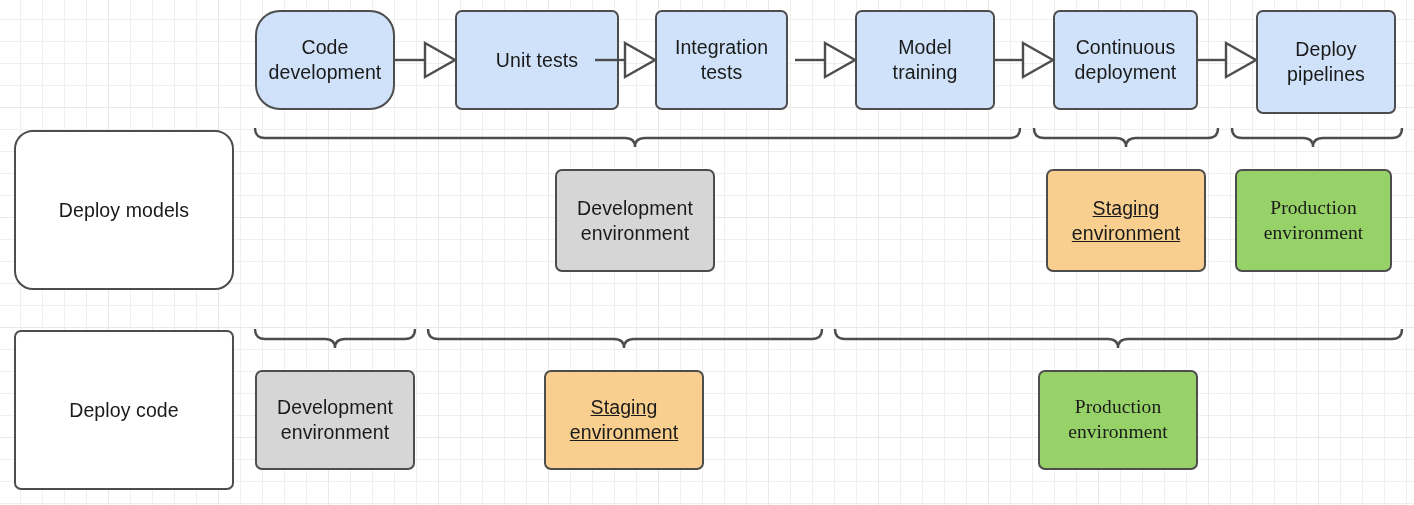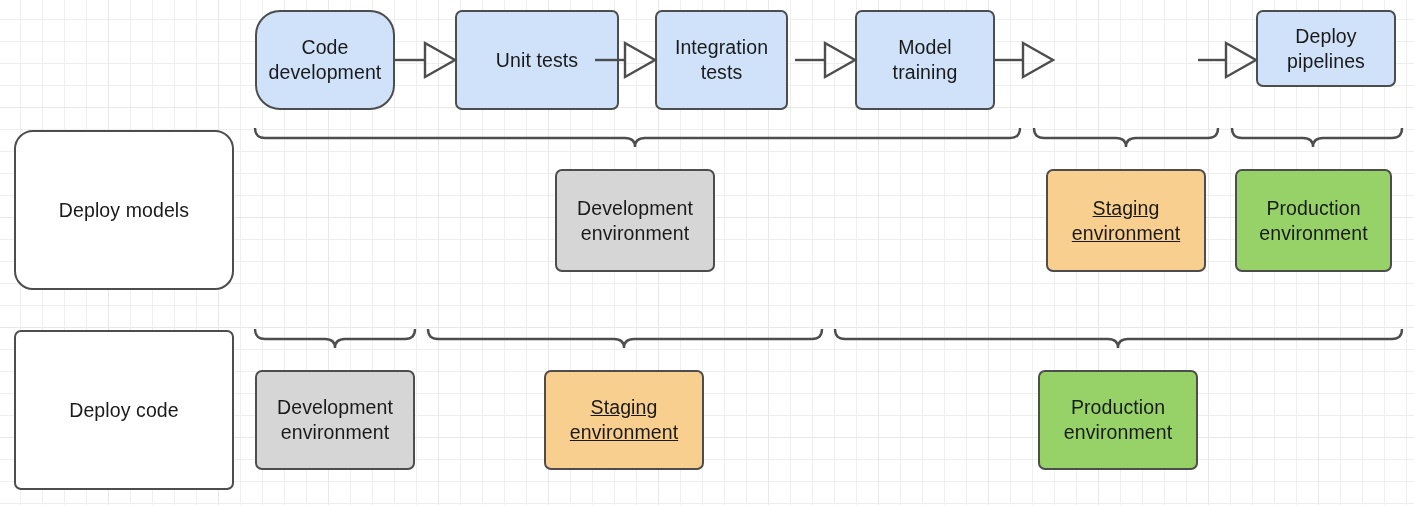--- a/index.html
+++ b/index.html
@@ -34,21 +34,21 @@
     color: #1a1a1a;
     font-size: 19.5px;
     line-height: 1.28;
     letter-spacing: 0.1px;
     white-space: pre-line;
     user-select: none;
   }
   .fill-blue   { background: #cfe2f9; }
   .fill-grey   { background: #d6d6d6; }
   .fill-orange { background: #f8cf8e; text-decoration: underline; }
-  .fill-green  { background: #96d268; }
+  .fill-green  { background: #96d268; font-family: Liberation Serif, serif; }
   .fill-white  { background: #ffffff; }
 
   svg.overlay {
     position: absolute;
     left: 0;
     top: 0;
     width: 1414px;
     height: 505px;
     pointer-events: none;
     overflow: visible;
@@ -70,22 +70,24 @@
 development</div>
 
   <div class="node fill-blue" style="left:455px; top:10px; width:164px; height:100px;">Unit tests</div>
 
   <div class="node fill-blue" style="left:655px; top:10px; width:133px; height:100px;">Integration
 tests</div>
 
   <div class="node fill-blue" style="left:855px; top:10px; width:140px; height:100px;">Model
 training</div>
 
+  <div class="node fill-blue" style="left:1053px; top:10px; width:145px; height:100px;">Continuous
+deployment</div>
 
-  <div class="node fill-blue" style="left:1256px; top:10px; width:140px; height:77px;">Deploy
+  <div class="node fill-blue" style="left:1256px; top:10px; width:140px; height:104px;">Deploy
 pipelines</div>
 
   <div class="node fill-white" style="left:14px; top:130px; width:220px; height:160px;border-radius:19px;">Deploy models</div>
 
   <div class="node fill-white" style="left:14px; top:330px; width:220px; height:160px;">Deploy code</div>
 
   <div class="node fill-grey" style="left:555px; top:169px; width:160px; height:103px;">Development
 environment</div>
 
   <div class="node fill-orange" style="left:1046px; top:169px; width:160px; height:103px;">Staging

